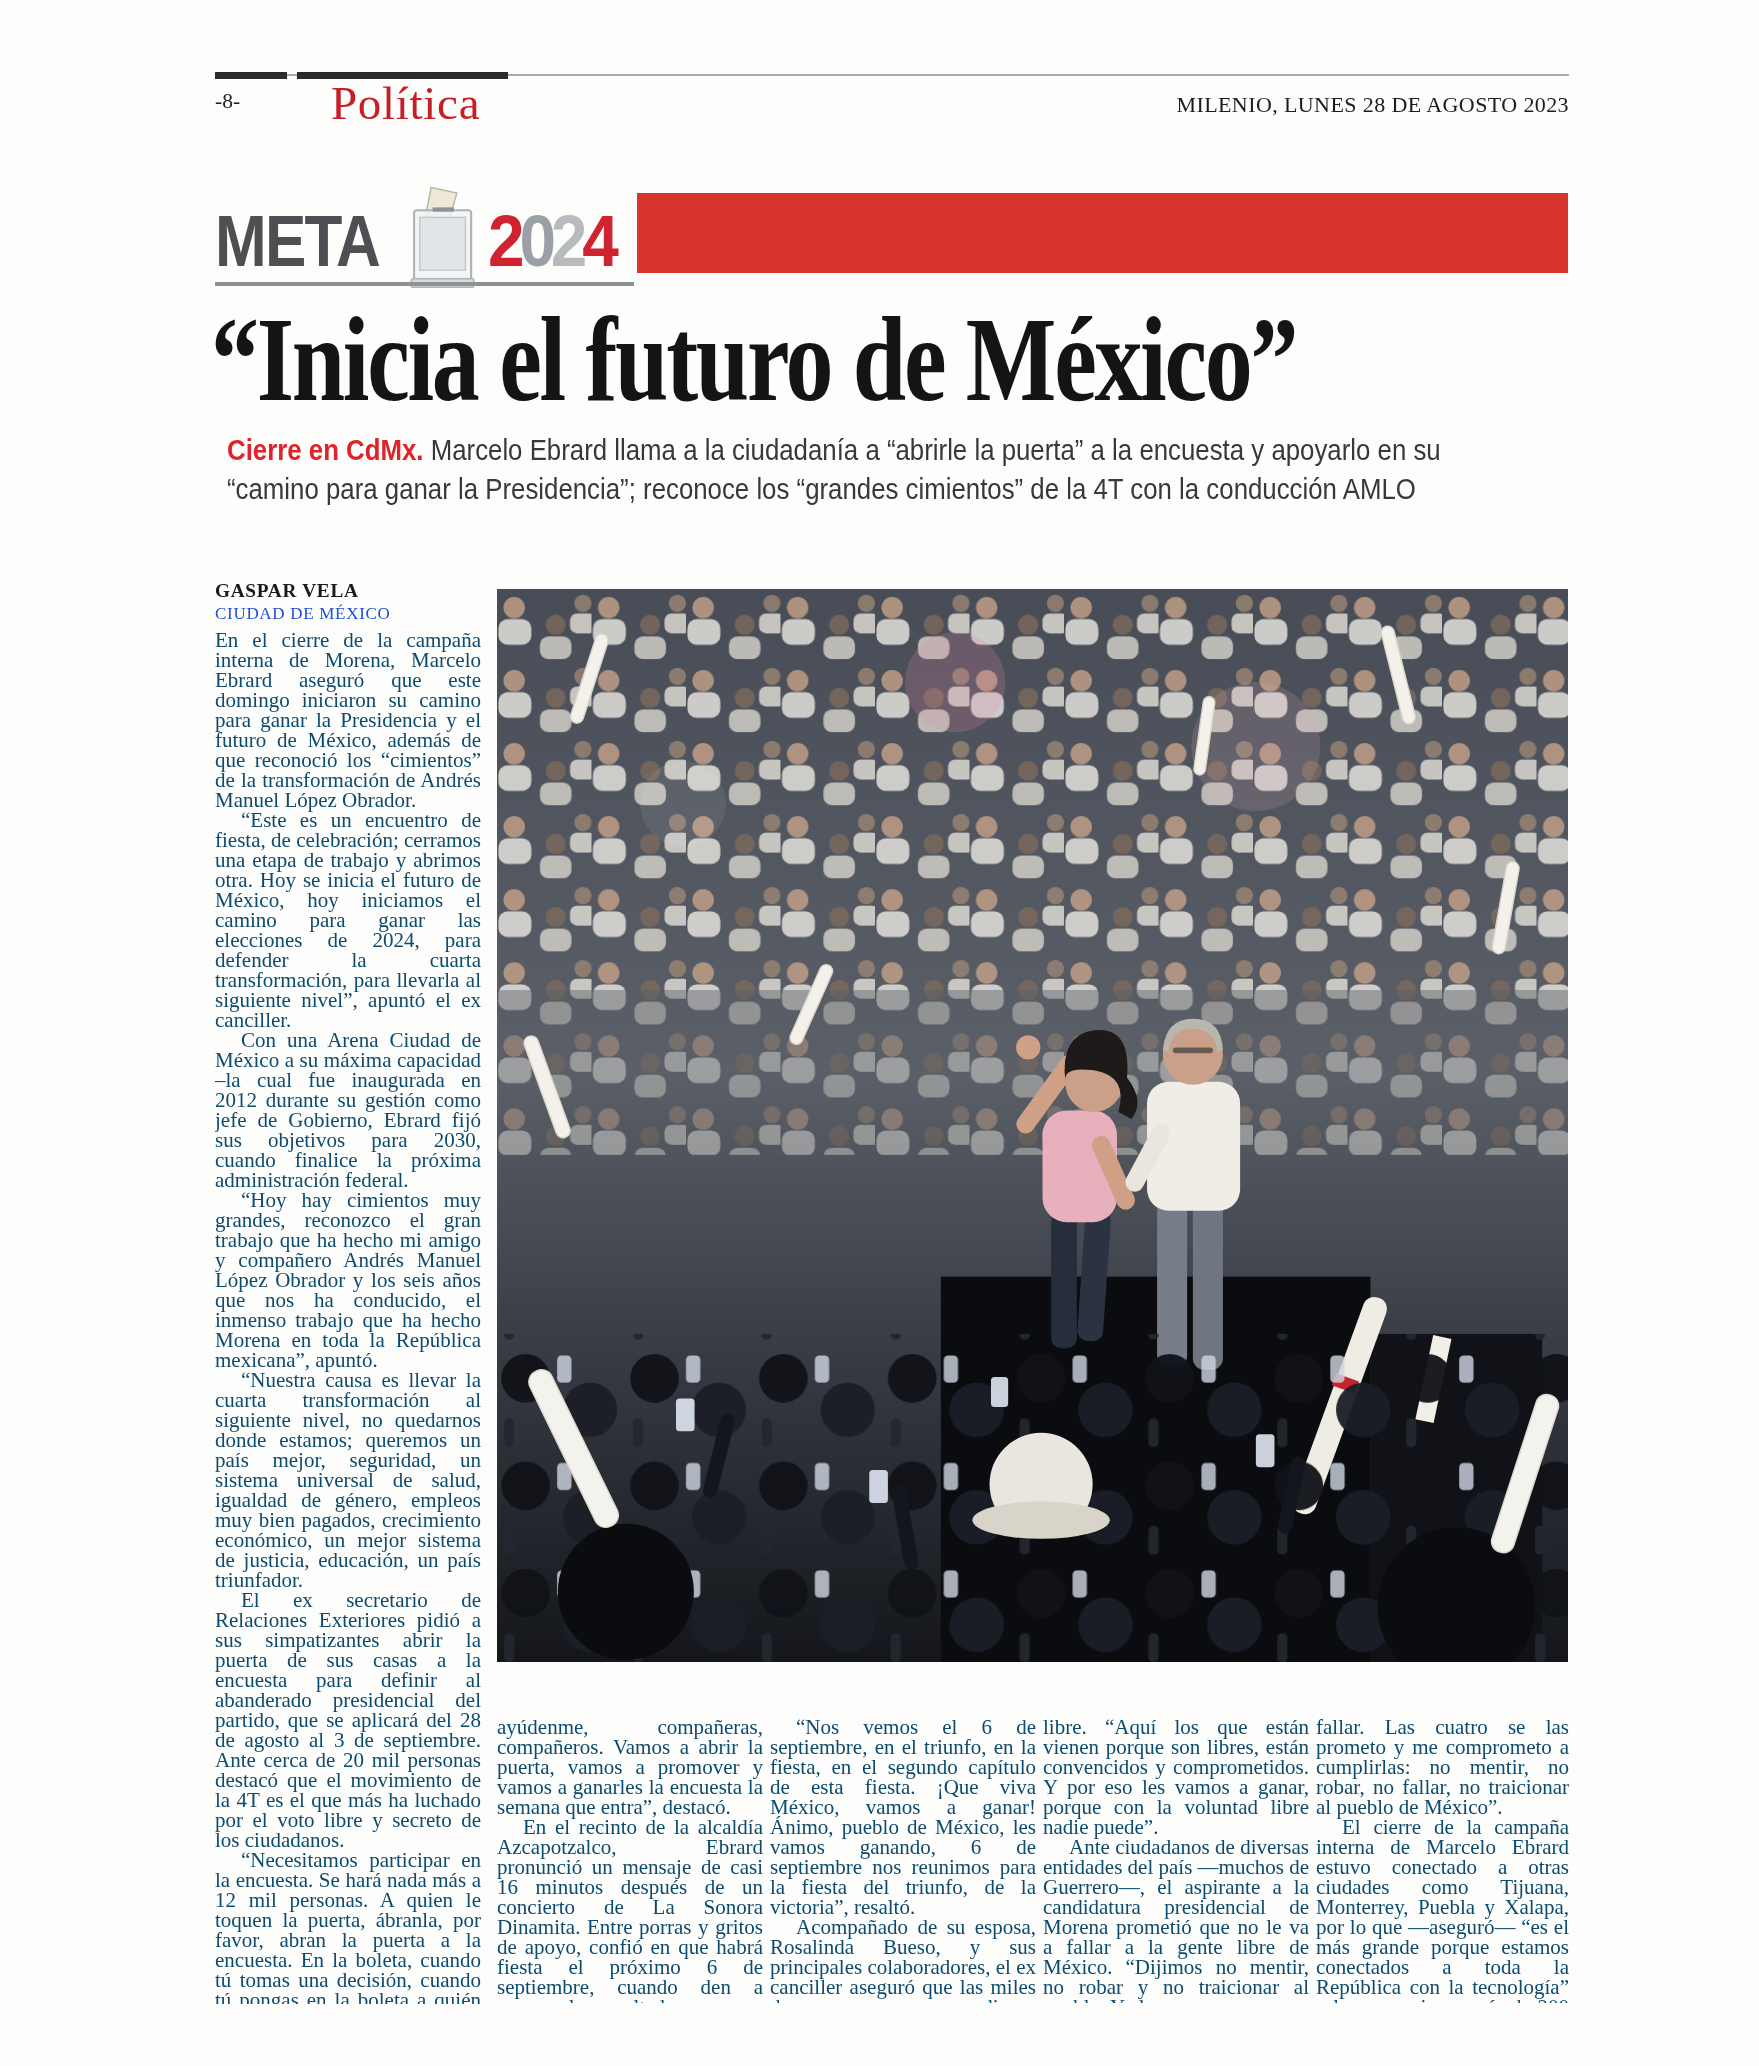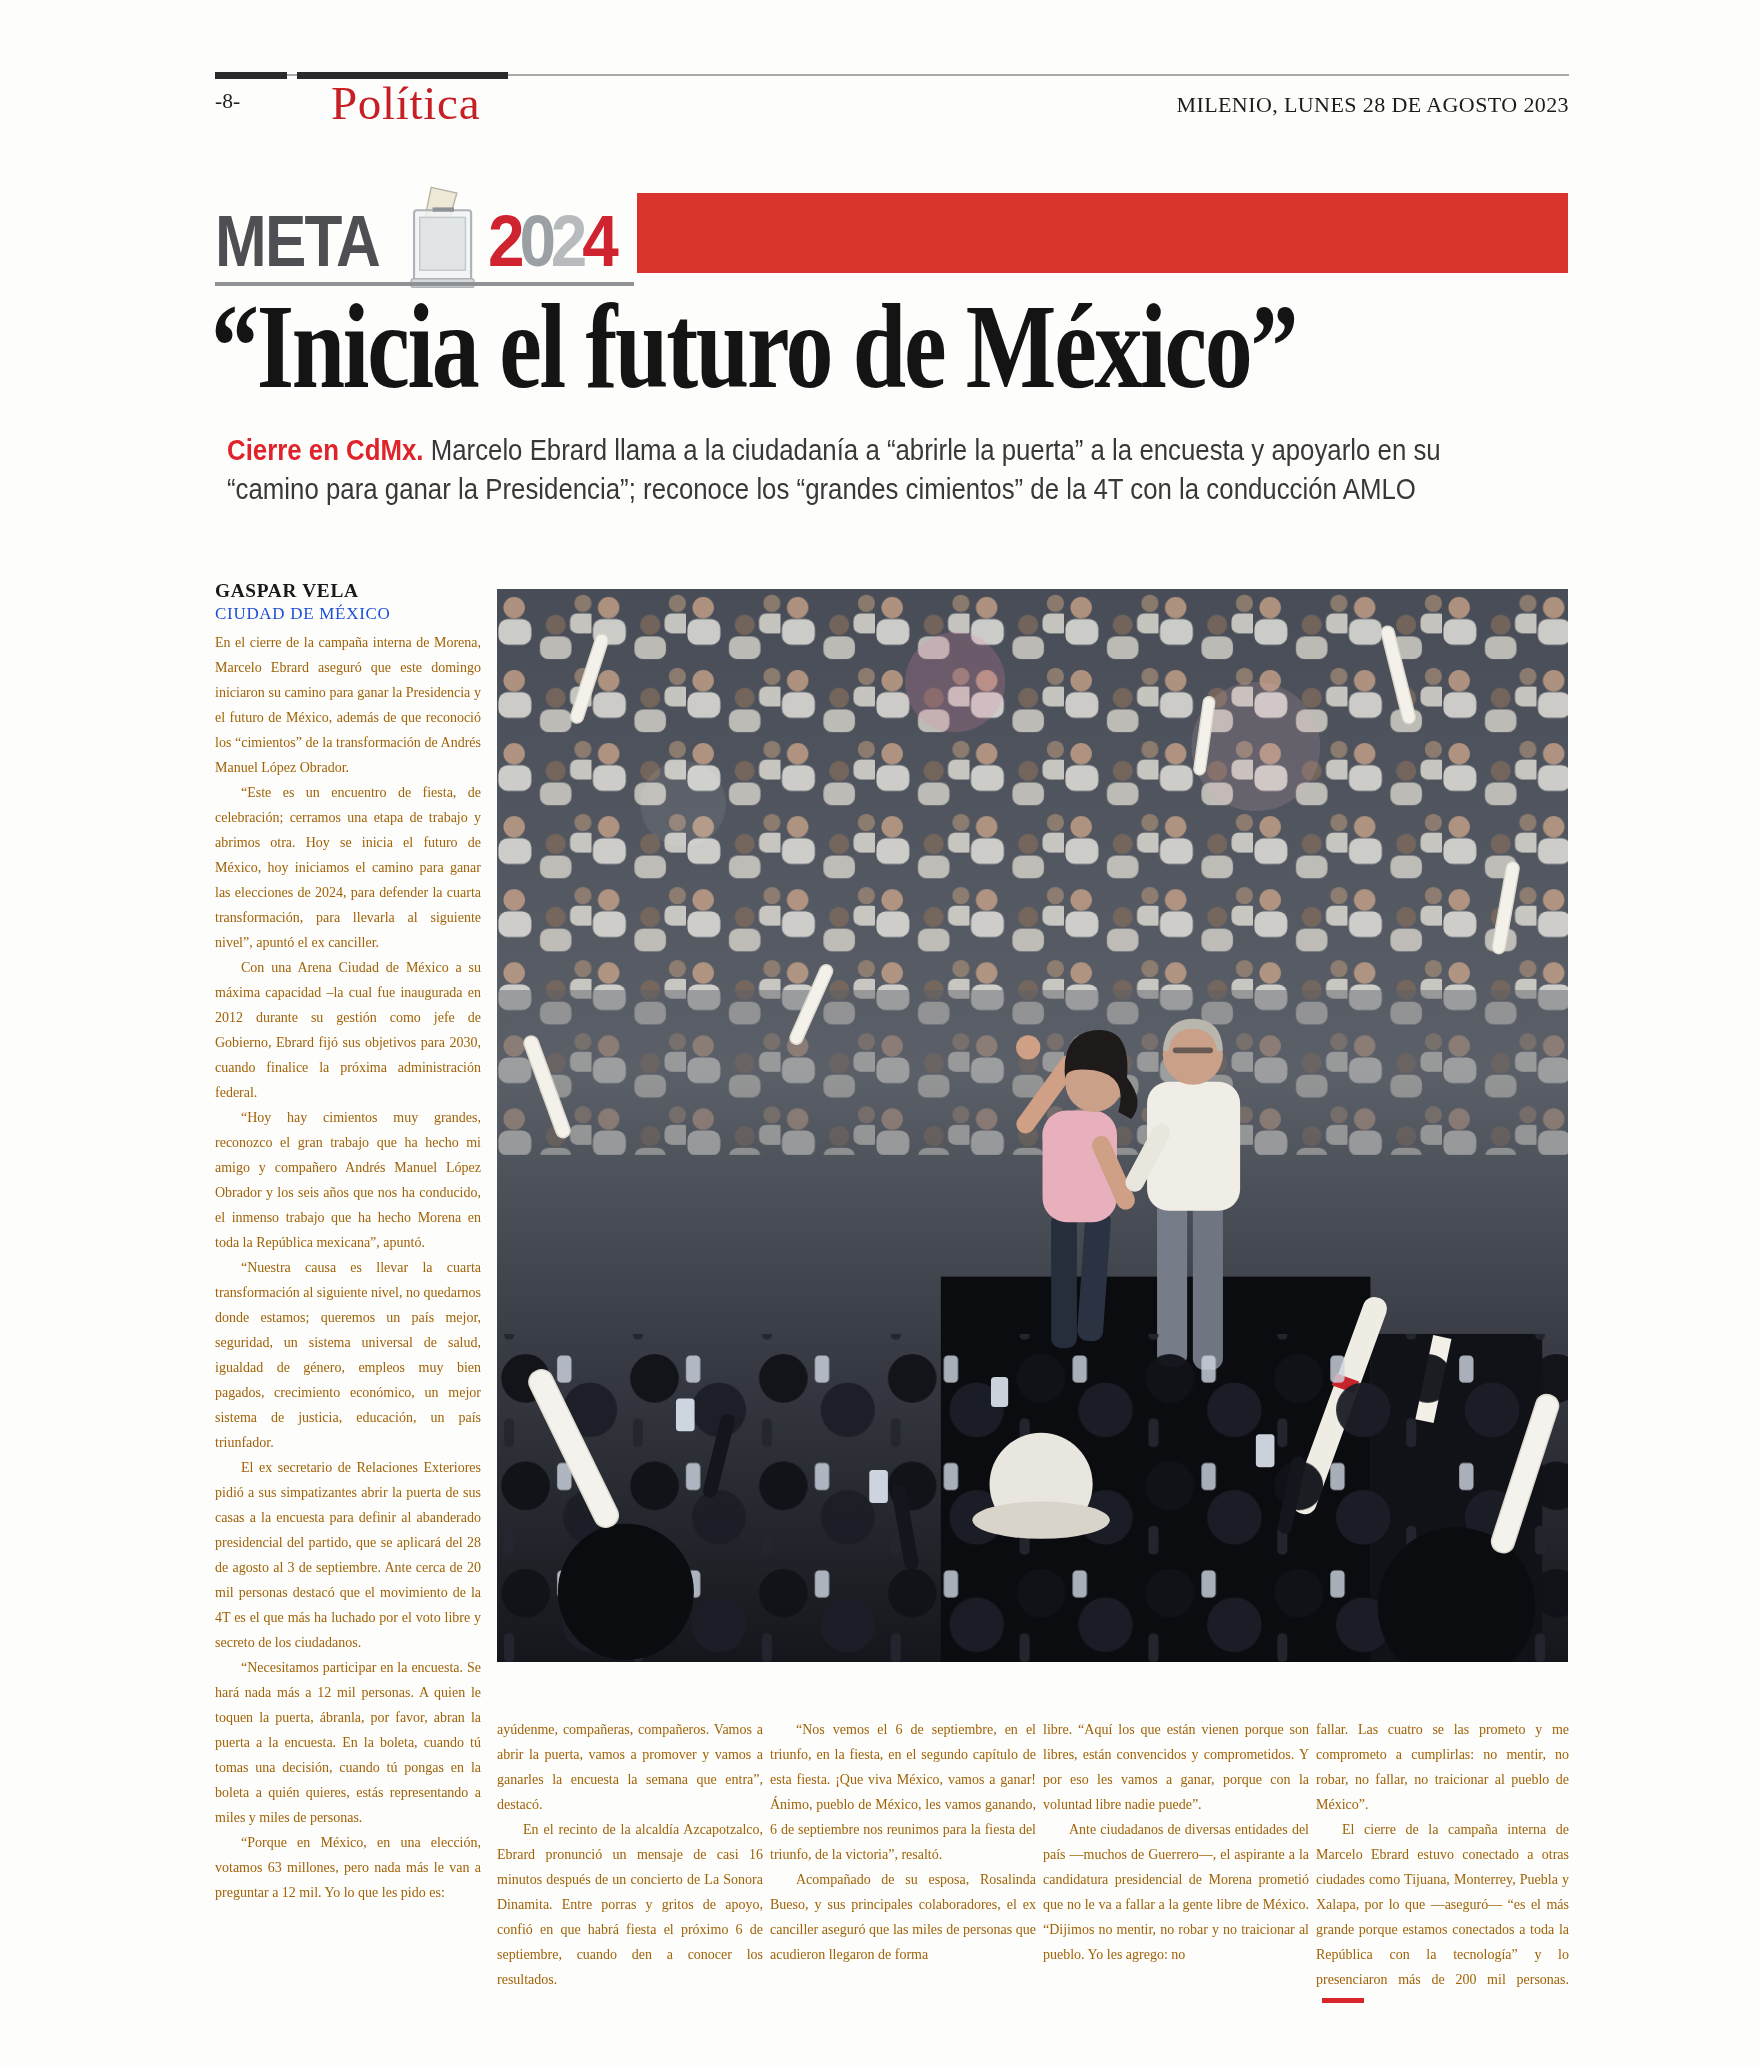--- a/index.html
+++ b/index.html
@@ -21,37 +21,37 @@
                font-family:"Liberation Sans",sans-serif;font-weight:bold;}
   .meta-word{display:inline-block;font-size:73px;color:#4d4f52;letter-spacing:-2.1px;
              transform:scaleX(.85);transform-origin:left;vertical-align:top;margin-top:13px;}
   .ballot-icon{display:inline-block;vertical-align:top;margin:0 4.3px 0 -4.3px;}
   .digits{display:inline-block;font-size:73px;letter-spacing:-5.7px;vertical-align:top;margin-top:13px;
           transform:scaleX(.9);transform-origin:left;}
   .d-red{color:#cf2430;} .d-gray1{color:#9aa0a4;} .d-gray2{color:#b7bbbe;}
   .banner-rule{left:215px;top:282px;width:419px;height:3.6px;background:#8f9295;}
 
   
-  .headline{left:211px;top:278px;width:1361px;height:150px;overflow:visible;white-space:nowrap;}
+  .headline{left:211px;top:291px;width:1361px;height:150px;overflow:visible;white-space:nowrap;}
   .headline span{display:inline-block;font-size:120px;font-weight:bold;color:#141414;
                  letter-spacing:-2.9px;transform:scaleX(.8);transform-origin:left;}
 
   
   .deck{left:227px;top:434px;width:1357px;font-family:"Liberation Sans",sans-serif;
         font-size:29px;color:#383838;}
   .deck-line{white-space:nowrap;height:39px;}
   .deck-line>span{display:inline-block;transform:scaleX(.89);transform-origin:left;}
   .kicker{color:#e0222a;font-weight:bold;}
 
   
   .byline-author{left:215px;top:580px;font-size:19.3px;font-weight:bold;letter-spacing:0.7px;color:#1a1a1a;}
   .byline-loc{left:215px;top:604px;font-size:17px;letter-spacing:0.7px;color:#1d4ed8;}
 
   
-  .col{font-size:14px;line-height:25px;text-align:justify;color:#a16207;overflow:hidden;}
+  .col{font-size:21px;line-height:20px;text-align:justify;color:#0c4a6e;overflow:hidden;}
   .col p{margin:0;}
   .col p.pind{text-indent:26px;}
   .col1{left:215px;top:630px;width:266px;height:1374px;}
   .col2{left:497px;top:1717px;width:266px;height:286px;}
   .col3{left:770px;top:1717px;width:266px;height:286px;}
   .col4{left:1043px;top:1717px;width:266px;height:286px;}
   .col5{left:1316px;top:1717px;width:253px;height:286px;}
   .endmark{display:inline-block;width:42px;height:10.7px;background:#d8262c;margin-left:5.7px;}
 
   

